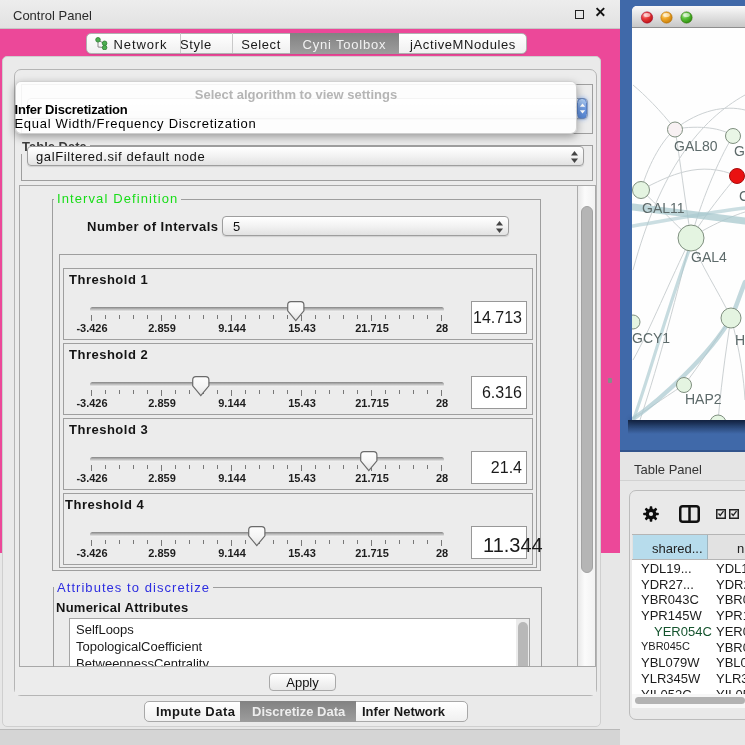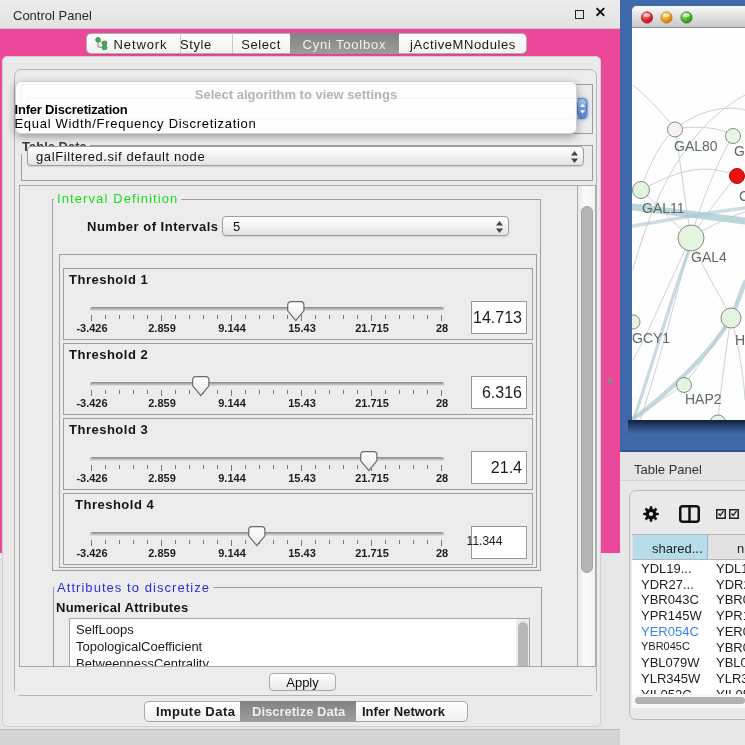--- a/index.html
+++ b/index.html
@@ -223,21 +223,21 @@
             <stop offset="0.55" stop-color="#f4f4f4"></stop>
             <stop offset="1" stop-color="#e2e2e2"></stop>
           </linearGradient>
         </defs>
         <path d="M0.7,9.8 V4 Q0.7,0.7 4,0.7 H13.6 Q16.9,0.7 16.9,4 V9.8 L8.8,19.6 Z" fill="url(#tg)" stroke="#6a6a6a" stroke-width="1.2"></path>
       </svg>
 <div style="position:absolute;left:407px;top:32px;width:56px;height:33px;background:#fff;border:1px solid #989898;"></div>
 <div style="position:absolute;left:407px;top:40px;width:51px;text-align:right;font-size:16px;color:#1a1a1a">21.4</div>
 </div>
     <div class="tpanel" style="top:493px">
-<div style="position:absolute;left:11px;top:2.5px;font-size:13px;font-weight:bold;color:#141414;letter-spacing:0.5px">Threshold 4</div>
+<div style="position:absolute;left:1px;top:2.5px;font-size:13px;font-weight:bold;color:#141414;letter-spacing:0.5px">Threshold 4</div>
 <div style="position:absolute;left:26px;top:37.5px;width:354px;height:5px;background:linear-gradient(#848484,#bcbcbc 45%,#e4e4e4 78%,#f8f8f8);border-radius:2.5px"></div>
 <svg style="position:absolute;left:26.5px;top:46px;overflow:visible" width="352" height="8">
         <line x1="0.5" y1="0" x2="0.5" y2="6" stroke="#787878" stroke-width="1"></line>
         <line x1="14.5" y1="0" x2="14.5" y2="4" stroke="#787878" stroke-width="1"></line>
         <line x1="28.5" y1="0" x2="28.5" y2="4" stroke="#787878" stroke-width="1"></line>
         <line x1="42.5" y1="0" x2="42.5" y2="4" stroke="#787878" stroke-width="1"></line>
         <line x1="56.5" y1="0" x2="56.5" y2="4" stroke="#787878" stroke-width="1"></line>
         <line x1="70.5" y1="0" x2="70.5" y2="6" stroke="#787878" stroke-width="1"></line>
         <line x1="84.5" y1="0" x2="84.5" y2="4" stroke="#787878" stroke-width="1"></line>
         <line x1="98.5" y1="0" x2="98.5" y2="4" stroke="#787878" stroke-width="1"></line>
@@ -270,21 +270,21 @@
         <defs>
           <linearGradient id="tg" x1="0" y1="0" x2="0" y2="1">
             <stop offset="0" stop-color="#fdfdfd"></stop>
             <stop offset="0.55" stop-color="#f4f4f4"></stop>
             <stop offset="1" stop-color="#e2e2e2"></stop>
           </linearGradient>
         </defs>
         <path d="M0.7,9.8 V4 Q0.7,0.7 4,0.7 H13.6 Q16.9,0.7 16.9,4 V9.8 L8.8,19.6 Z" fill="url(#tg)" stroke="#6a6a6a" stroke-width="1.2"></path>
       </svg>
 <div style="position:absolute;left:407px;top:32px;width:56px;height:33px;background:#fff;border:1px solid #989898;"></div>
-<div style="position:absolute;left:395px;top:40px;width:51px;text-align:center;font-size:12px;color:#1a1a1a">11.344</div>
+<div style="position:absolute;left:419px;top:40px;width:51px;text-align:center;font-size:20px;color:#1a1a1a">11.344</div>
 </div>
 
   <div class="gbox" style="left:53px;top:587px;width:489px;height:90px;border-bottom:none"></div>
   <div class="gtitle" style="left:54px;top:580px;color:#2d2de0;letter-spacing:1.05px">Attributes to discretize</div>
   <div style="position:absolute;left:56px;top:600px;font-size:13px;font-weight:bold;color:#141414;letter-spacing:0.25px">Numerical Attributes</div>
   <div style="position:absolute;left:69px;top:618px;width:461px;height:49px;background:#fff;border:1px solid #a5a5a5;overflow:hidden">
     <div style="position:absolute;left:6px;top:3px;font-size:13px;color:#1a1a1a">SelfLoops</div>
     <div style="position:absolute;left:6px;top:20px;font-size:13px;color:#1a1a1a">TopologicalCoefficient</div>
     <div style="position:absolute;left:6px;top:37px;font-size:13px;color:#1a1a1a">BetweennessCentrality</div>
     <div style="position:absolute;left:446px;top:0;width:13px;height:49px;background:#ececec"></div>
@@ -434,21 +434,21 @@
 
 <div style="position:absolute;left:632px;top:560px;width:113px;height:134px;background:#fff;overflow:hidden">
 <div style="position:absolute;left:9px;top:1.0px;font-size:13px;color:#1c1c1c">YDL19...</div>
     <div style="position:absolute;left:84px;top:1.0px;font-size:13px;color:#1c1c1c">YDL19</div>
     <div style="position:absolute;left:9px;top:16.7px;font-size:13px;color:#1c1c1c">YDR27...</div>
     <div style="position:absolute;left:84px;top:16.7px;font-size:13px;color:#1c1c1c">YDR27</div>
     <div style="position:absolute;left:9px;top:32.4px;font-size:13px;color:#1c1c1c">YBR043C</div>
     <div style="position:absolute;left:84px;top:32.4px;font-size:13px;color:#1c1c1c">YBR04</div>
     <div style="position:absolute;left:9px;top:48.1px;font-size:13px;color:#1c1c1c">YPR145W</div>
     <div style="position:absolute;left:84px;top:48.1px;font-size:13px;color:#1c1c1c">YPR14</div>
-    <div style="position:absolute;left:9px;top:63.8px;font-size:13px;color:#3b82f6">YER054C</div>
+    <div style="position:absolute;left:22px;top:63.8px;font-size:13px;color:#14532d">YER054C</div>
     <div style="position:absolute;left:84px;top:63.8px;font-size:13px;color:#1c1c1c">YER05</div>
     <div style="position:absolute;left:9px;top:79.5px;font-size:11px;color:#1c1c1c">YBR045C</div>
     <div style="position:absolute;left:84px;top:79.5px;font-size:13px;color:#1c1c1c">YBR04</div>
     <div style="position:absolute;left:9px;top:95.2px;font-size:13px;color:#1c1c1c">YBL079W</div>
     <div style="position:absolute;left:84px;top:95.2px;font-size:13px;color:#1c1c1c">YBL07</div>
     <div style="position:absolute;left:9px;top:110.9px;font-size:13px;color:#1c1c1c">YLR345W</div>
     <div style="position:absolute;left:84px;top:110.9px;font-size:13px;color:#1c1c1c">YLR34</div>
     <div style="position:absolute;left:9px;top:126.6px;font-size:13px;color:#1c1c1c">YIL052C</div>
     <div style="position:absolute;left:84px;top:126.6px;font-size:13px;color:#1c1c1c">YIL05</div>
 </div>

